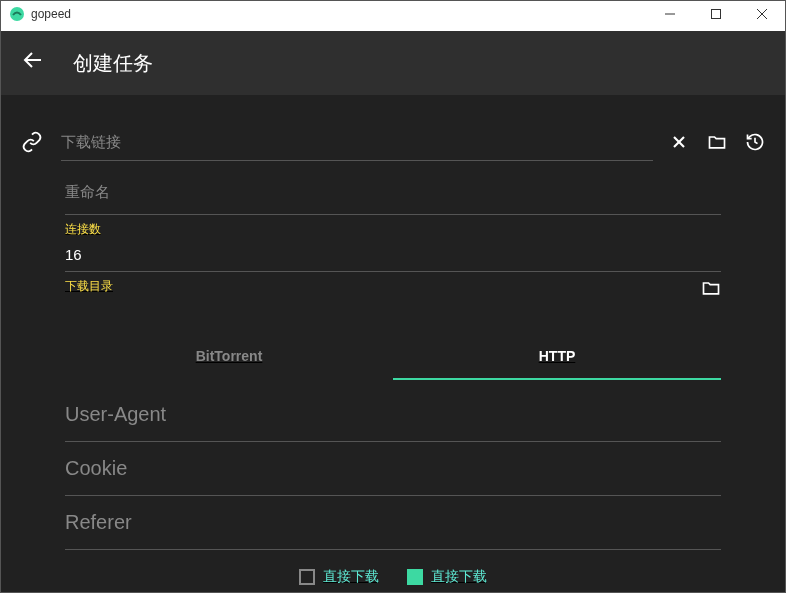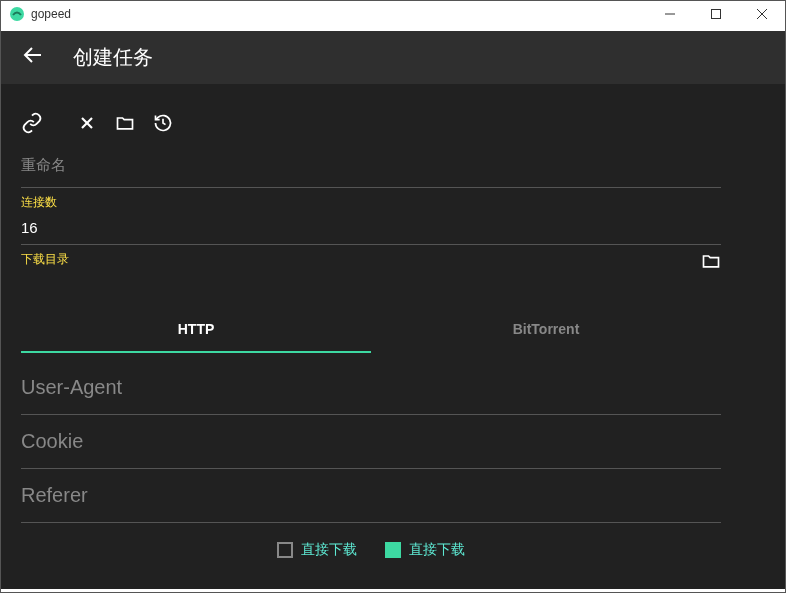--- a/index.html
+++ b/index.html
@@ -38,21 +38,21 @@
       width: 46px;
       height: 30px;
       display: flex;
       align-items: center;
       justify-content: center;
       font-size: 14px;
       color: #333;
       cursor: pointer;
     }
     .app-header {
-      height: 53px;
+      height: 64px;
       background: #2f2f2f;
       display: flex;
       align-items: center;
       padding: 0 20px;
     }
     .back-arrow {
       color: #fff;
       font-size: 22px;
       margin-right: 28px;
       cursor: pointer;
@@ -96,21 +96,23 @@
       gap: 18px;
       margin-left: 16px;
     }
     .icon-btn {
       color: #fff;
       cursor: pointer;
       display: flex;
       align-items: center;
     }
     .form-section {
+      margin-left: 44px;
       margin-right: 44px;
+      text-decoration: underline;
     }
     .field {
       margin-bottom: 6px;
       position: relative;
     }
     .field-label {
       font-size: 12px;
       color: #fde047;
       margin-bottom: 2px;
     }
@@ -253,20 +255,21 @@
 </div>
 
 <div class="content">
   <div class="link-row">
     <span class="link-icon">
       <svg width="22" height="22" viewBox="0 0 24 24" fill="none" stroke="#fff" stroke-width="2">
           <path d="M10 13a5 5 0 0 0 7 0l3-3a5 5 0 0 0-7-7l-1 1"></path>
           <path d="M14 11a5 5 0 0 0-7 0l-3 3a5 5 0 0 0 7 7l1-1"></path>
         </svg>
     </span>
+    <input class="link-input" placeholder="下载链接" style="">
     <div class="link-actions">
       <span class="icon-btn">
         <svg width="20" height="20" viewBox="0 0 24 24" fill="none" stroke="#fff" stroke-width="2.5">
             <line x1="6" y1="6" x2="18" y2="18"></line>
             <line x1="18" y1="6" x2="6" y2="18"></line>
           </svg>
       </span>
       <span class="icon-btn">
         <svg width="20" height="20" viewBox="0 0 24 24" fill="none" stroke="#fff" stroke-width="2">
             <path d="M3 6h6l2 2h10v11H3z"></path>
@@ -297,22 +300,22 @@
         <div class="field-label">下载目录</div>
       </div>
       <span class="dir-folder icon-btn">
         <svg width="20" height="20" viewBox="0 0 24 24" fill="none" stroke="#fff" stroke-width="2">
             <path d="M3 6h6l2 2h10v11H3z"></path>
           </svg>
       </span>
     </div>
 
     <div class="tabs">
+      <div class="tab">BitTorrent</div>
       <div class="tab active">HTTP</div>
-      <div class="tab">BitTorrent</div>
     </div>
 
     <div class="http-fields">
       <input class="http-input" placeholder="User-Agent" style="">
       <input class="http-input" placeholder="Cookie" style="">
       <input class="http-input" placeholder="Referer" style="">
     </div>
 
     <div class="checkboxes">
       <div class="checkbox-item">

